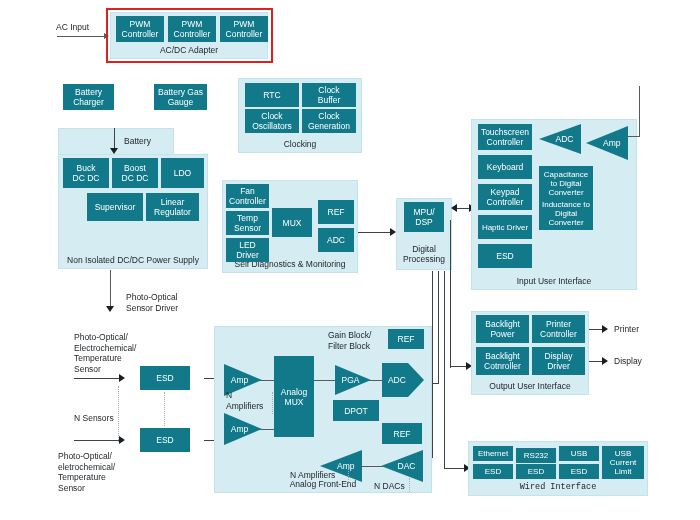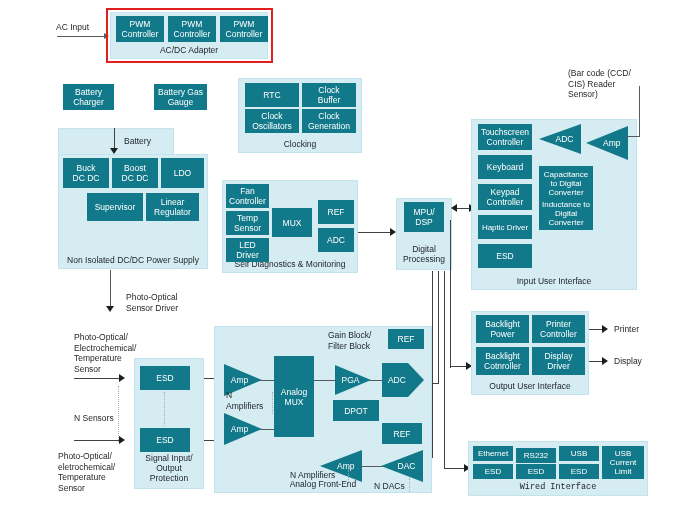--- a/index.html
+++ b/index.html
@@ -206,23 +206,20 @@
     <div class="lbl">ADC</div>
   </div>
 
   <div class="tri left" style="left:586px; top:126px; width:42px; height:34px;">
     <svg width="42" height="34" viewBox="0 0 42 34">
         <polygon points="42,0 42,34 0,17" fill="#12798a"></polygon>
       </svg>
     <div class="lbl">Amp</div>
   </div>
 
-  <div class="txt" style="left: 568px; top: 68px; white-space: pre-line;">(Bar code (CCD/
-CIS) Reader
-Sensor)</div>
   <div class="vline" style="left:639px; top:86px; height:50px;"></div>
   <div class="hline" style="left:626px; top:136px; width:14px;"></div>
 
   <div class="panel" style="left:471px; top:311px; width:118px; height:84px;">
     <div class="ptitle">Output User Interface</div>
   </div>
   <div class="blk" style="left: 476px; top: 315px; width: 53px; height: 28px; white-space: pre-line;">Backlight
 Power</div>
   <div class="blk" style="left: 532px; top: 315px; width: 53px; height: 28px; white-space: pre-line;">Printer
 Controller</div>
@@ -262,25 +259,20 @@
   <div class="txt" style="left:74px; top:413px;">N Sensors</div>
   <div class="dash" style="left:118px; top:386px; height:56px;"></div>
 
   <div class="hline thick" style="left:74px; top:440px; width:48px;"></div>
   <div class="arrow r" style="left:119px; top:436px;"></div>
   <div class="txt" style="left: 58px; top: 451px; white-space: pre-line;">Photo-Optical/
 eletrochemical/
 Temperature
 Sensor</div>
 
-  <div class="panel multiline" style="left:134px; top:358px; width:70px; height:131px;">
-    <div class="ptitle" style="bottom: 5px; white-space: pre-line;">Signal Input/
-Output
-Protection</div>
-  </div>
   <div class="blk" style="left:140px; top:366px; width:50px; height:24px;">ESD</div>
   <div class="blk" style="left:140px; top:428px; width:50px; height:24px;">ESD</div>
   <div class="dash" style="left:164px; top:392px; height:34px;"></div>
 
   <div class="hline thick" style="left:204px; top:378px; width:20px;"></div>
   <div class="arrow r" style="left:219px; top:374px;"></div>
   <div class="hline thick" style="left:204px; top:440px; width:20px;"></div>
   <div class="arrow r" style="left:219px; top:436px;"></div>
 
   <div class="panel" style="left:214px; top:326px; width:218px; height:167px;">

